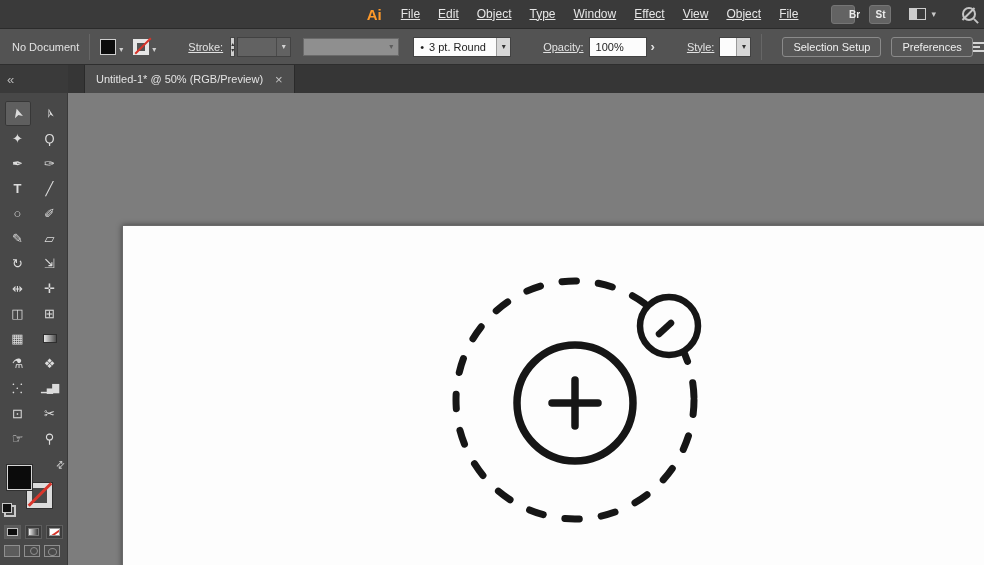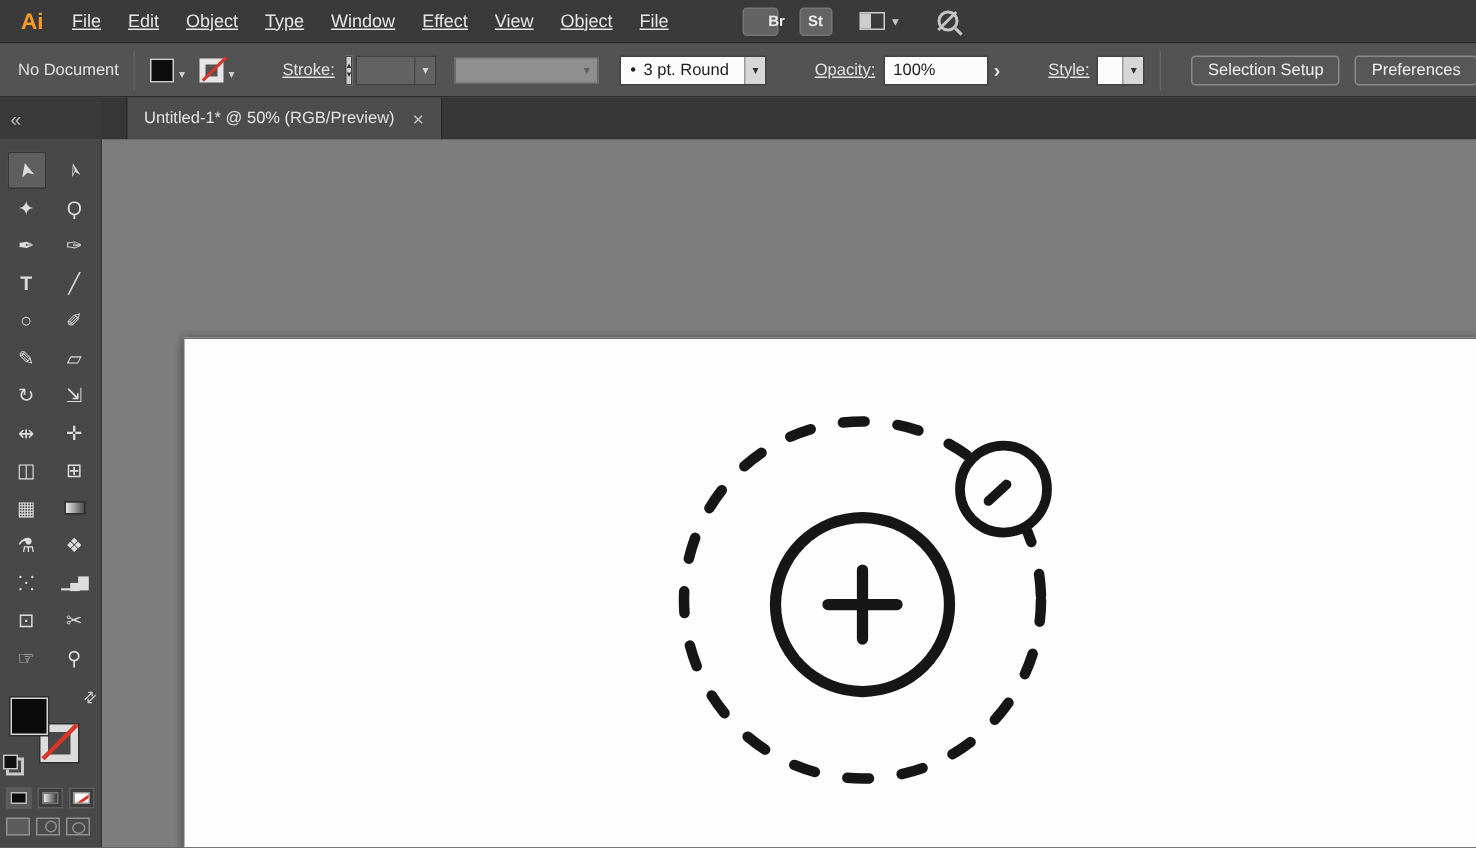--- a/index.html
+++ b/index.html
@@ -7,31 +7,31 @@
   #app {
     position:relative; width:984px; height:565px; overflow:hidden;
     font-family:"Liberation Sans", sans-serif;
     background:var(--canvas-bg);
     user-select:none;
   }
   
   .menubar {
     position:absolute; top:0; left:0; right:0; height:29px;
     background:var(--menubar-bg); border-bottom:1px solid #2b2b2b;
-    display:flex; align-items:center; padding:0 8px; color:#e6e6e6;
+    display:flex; align-items:center; padding:0 8px; color:#e6e6e6;justify-content:flex-end;
   }
   .logo { color:var(--accent-orange); font-weight:bold; font-size:15px; padding:0 10px 0 6px; }
   .menu-items { display:flex; align-items:center;text-decoration:underline; }
   .menu-item { font-size:12px; padding:0 9px; line-height:29px; cursor:default; }
   .mini-app-btn {
     width:22px; height:19px; border-radius:3px; background:#636363; border:1px solid #757575;
     color:#ececec; font-size:10px; font-weight:bold; display:flex; align-items:center; justify-content:center;
   }
   .mini-app-btn + .mini-app-btn { margin-left:14px; }
-  .menubar .gap-lg { margin-left:40px;padding-left:22px; }
+  .menubar .gap-lg { margin-left:24px;padding-left:22px; }
   .arrange-group { display:flex; align-items:center; gap:5px; margin-left:18px; }
   .arrange-icon { width:17px; height:12px; border:1px solid #cdcdcd; background:linear-gradient(90deg,#cdcdcd 0 7px,transparent 7px); display:inline-block; }
   .caret { color:#c9c9c9; font-size:9px; line-height:1; }
   .lens-slash { width:14px; height:14px; border:2px solid #c4c4c4; border-radius:50%; position:relative; margin-left:26px; }
   .lens-slash::after { content:''; position:absolute; left:-4px; top:4px; width:17px; height:2px; background:#c4c4c4; transform:rotate(-45deg); }
   .lens-slash::before { content:''; position:absolute; right:-5px; bottom:-3px; width:6px; height:2px; background:#c4c4c4; transform:rotate(45deg); }
 
   
   .controlbar {
     position:absolute; top:29px; left:0; right:0; height:36px;
@@ -57,21 +57,21 @@
   .combo-weight .val { flex:1; }
   .combo-weight .arrowbox { color:#d4d4d4; border-left:1px solid #4a4a4a; }
   .combo-profile { width:96px; height:18px; margin-left:12px; background:#8f8f8f; border-color:#6a6a6a; }
   .combo-profile .val { flex:1; }
   .combo-profile .arrowbox { color:#5d5d5d; }
   .combo-light .field { background:#fcfcfc; color:#1d1d1d; display:flex; align-items:center; gap:5px; padding:0 6px; }
   .combo-light .arrowbox { background:#d7d7d7; color:#333; border-left:1px solid #9a9a9a; }
   .combo-brush { margin-left:14px; }
   .combo-brush .field { width:82px; }
   .combo-opacity { margin-left:5px; }
-  .combo-opacity .field { width:68px; }
+  .combo-opacity .field { width:56px; }
   .chev { color:#e4e4e4; font-size:13px; font-weight:bold; margin-left:4px; }
   .combo-style { margin-left:5px; }
   .combo-style .field { width:16px; }
   .ml { margin-left:32px;text-align:center; }
   .cb-btn {
     height:20px; margin-left:10px; padding:0 10px; border-radius:3px; flex:none;
     background:#575757; border:1px solid #8a8a8a; color:#efefef; font-size:11px;
     font-family:"Liberation Sans",sans-serif;
   }
   .align-group { margin-left:auto; margin-right:6px; display:flex; align-items:center; gap:5px; }

